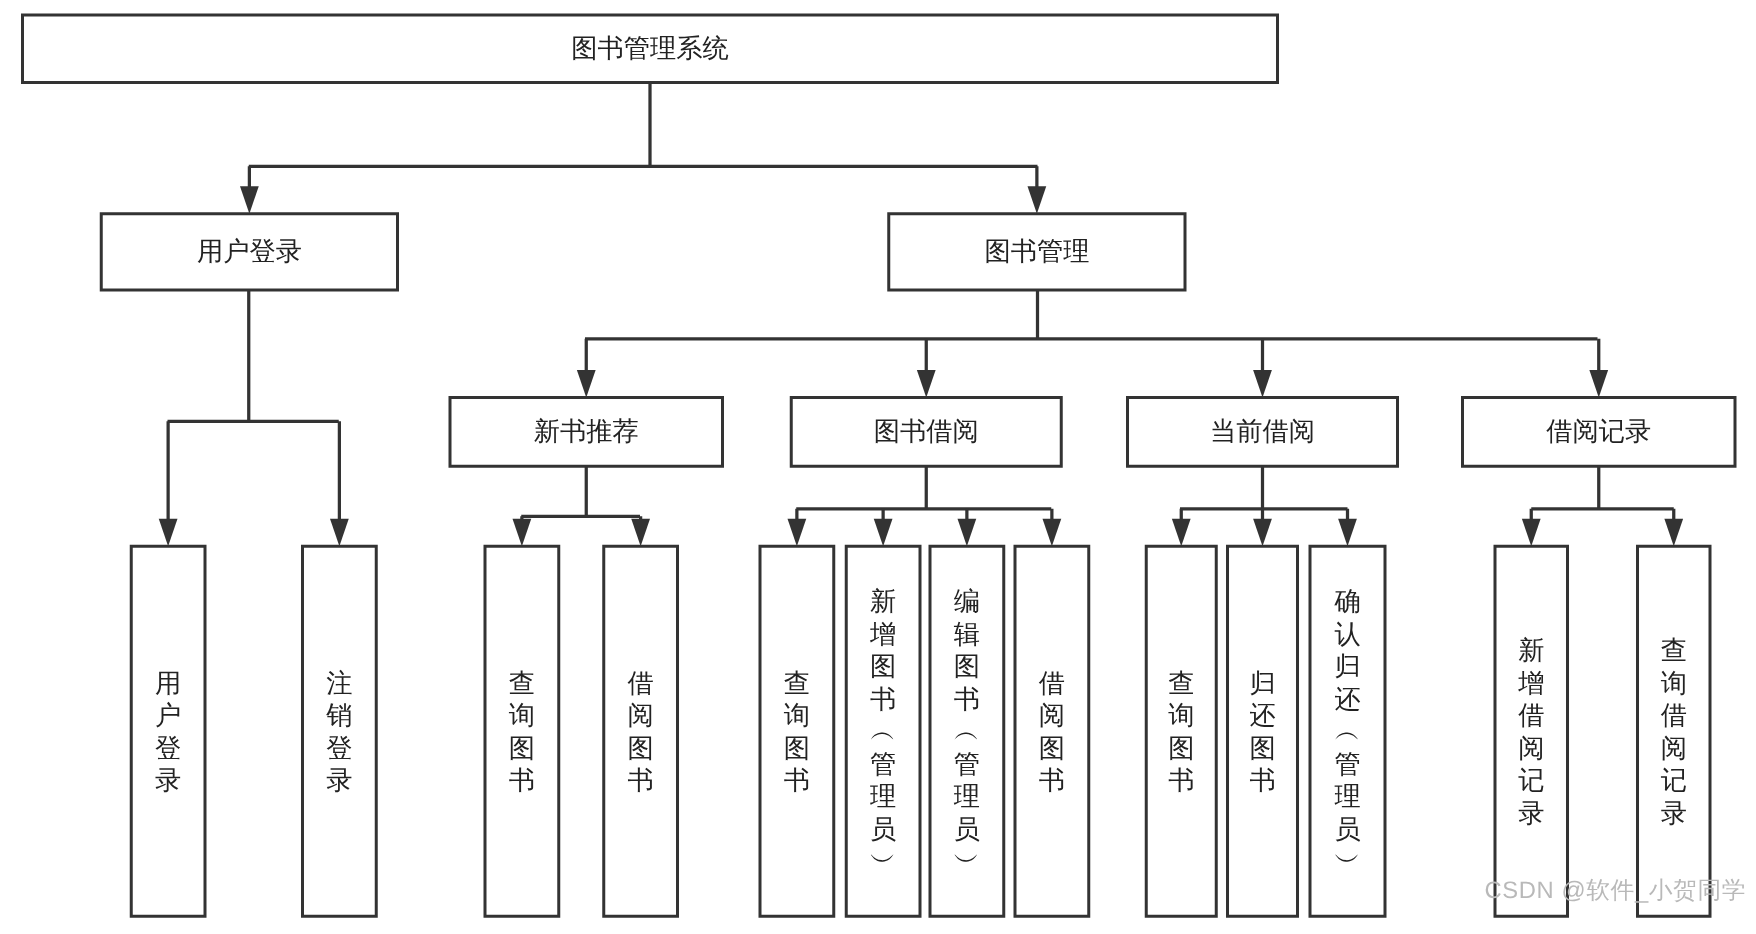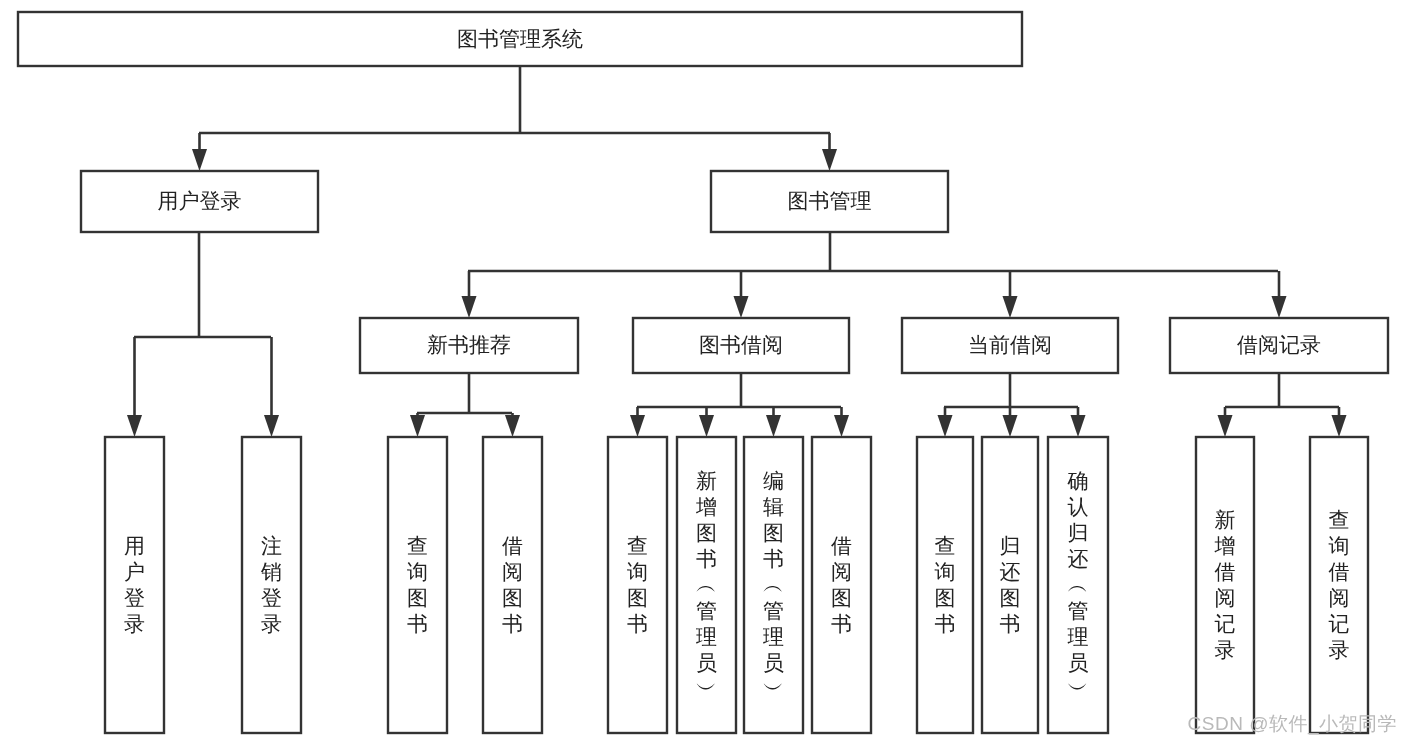--- a/index.html
+++ b/index.html
@@ -50,21 +50,21 @@
   }
   .node-label-vertical {
     font-family: "Liberation Sans", sans-serif;
     font-size: 21px;
     fill: #222222;
     text-anchor: middle;
   }
   .watermark {
     position: absolute;
     right: 8px;
-    bottom: 10px;
+    bottom: 22px;
     font-family: "Liberation Sans", sans-serif;
     font-size: 19px;
     color: #b9b9b9;
     white-space: nowrap;
     letter-spacing: 0.5px;
     user-select: none;
   }
 </style>
 </head>
 <body>

